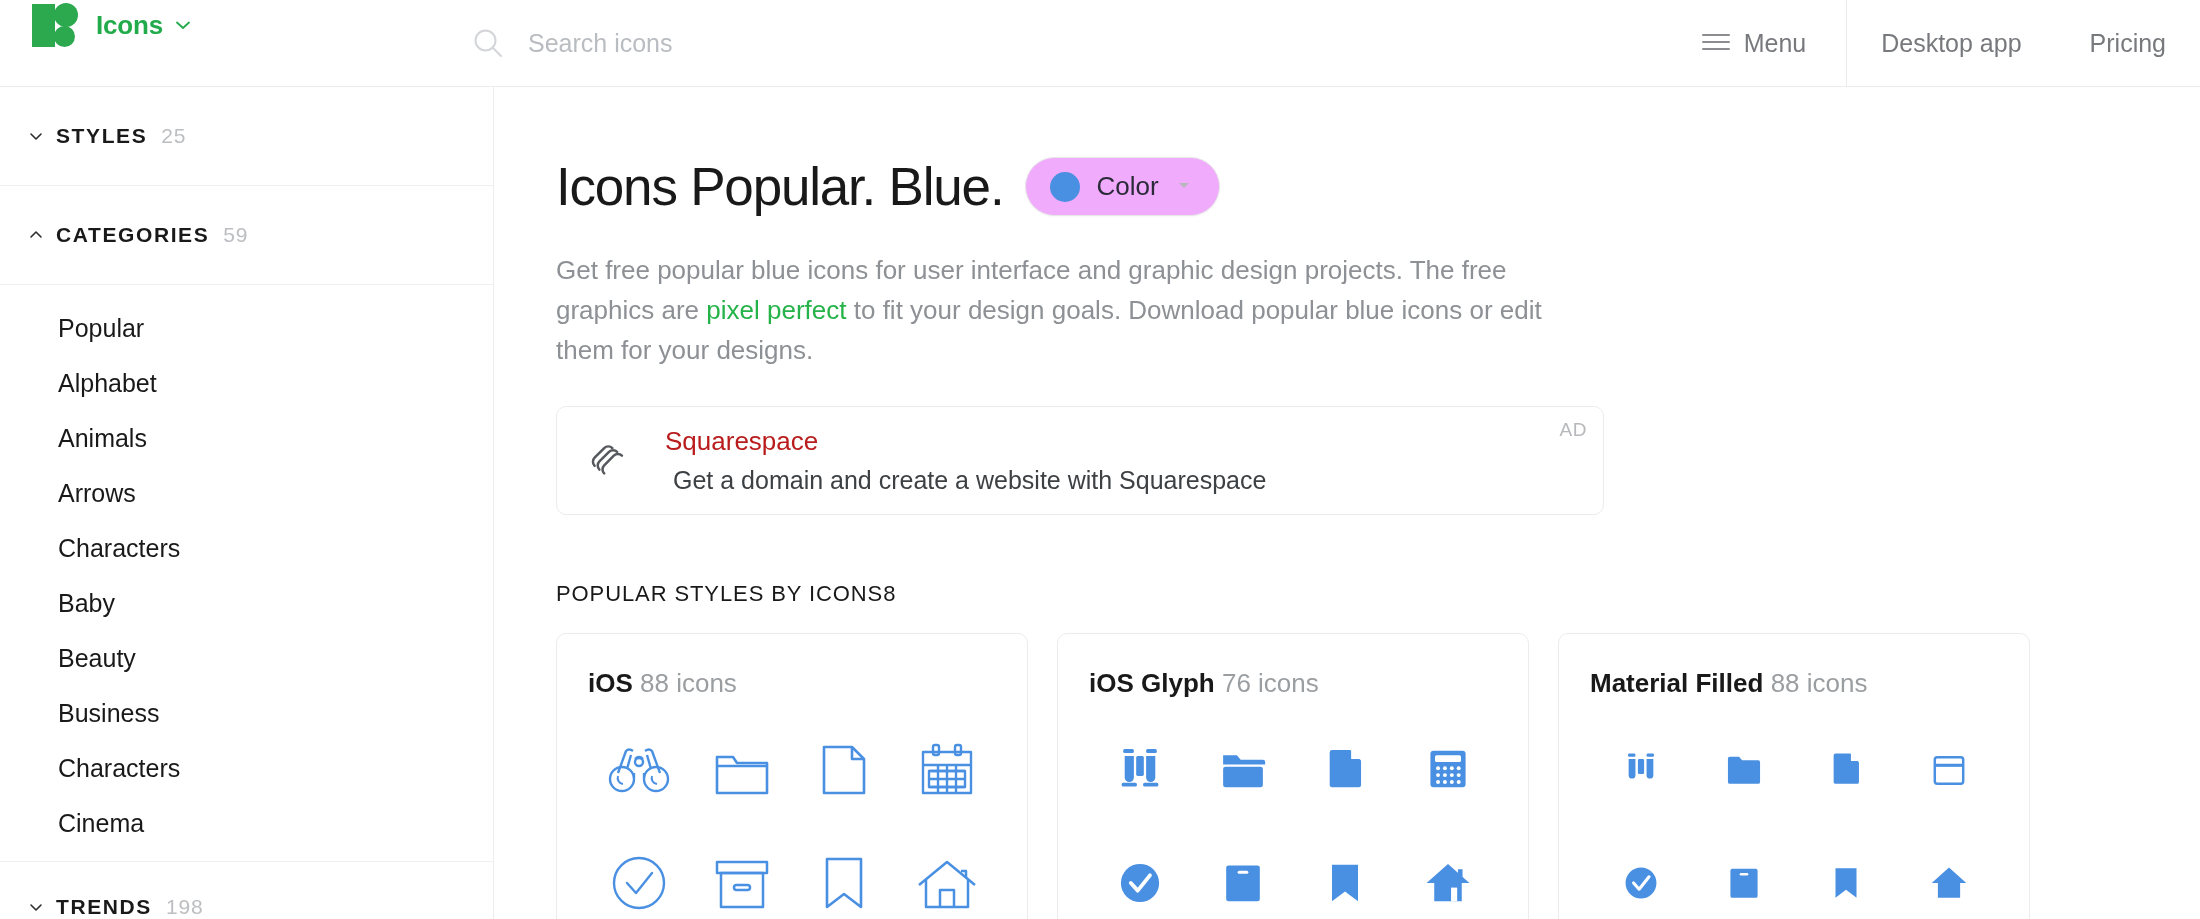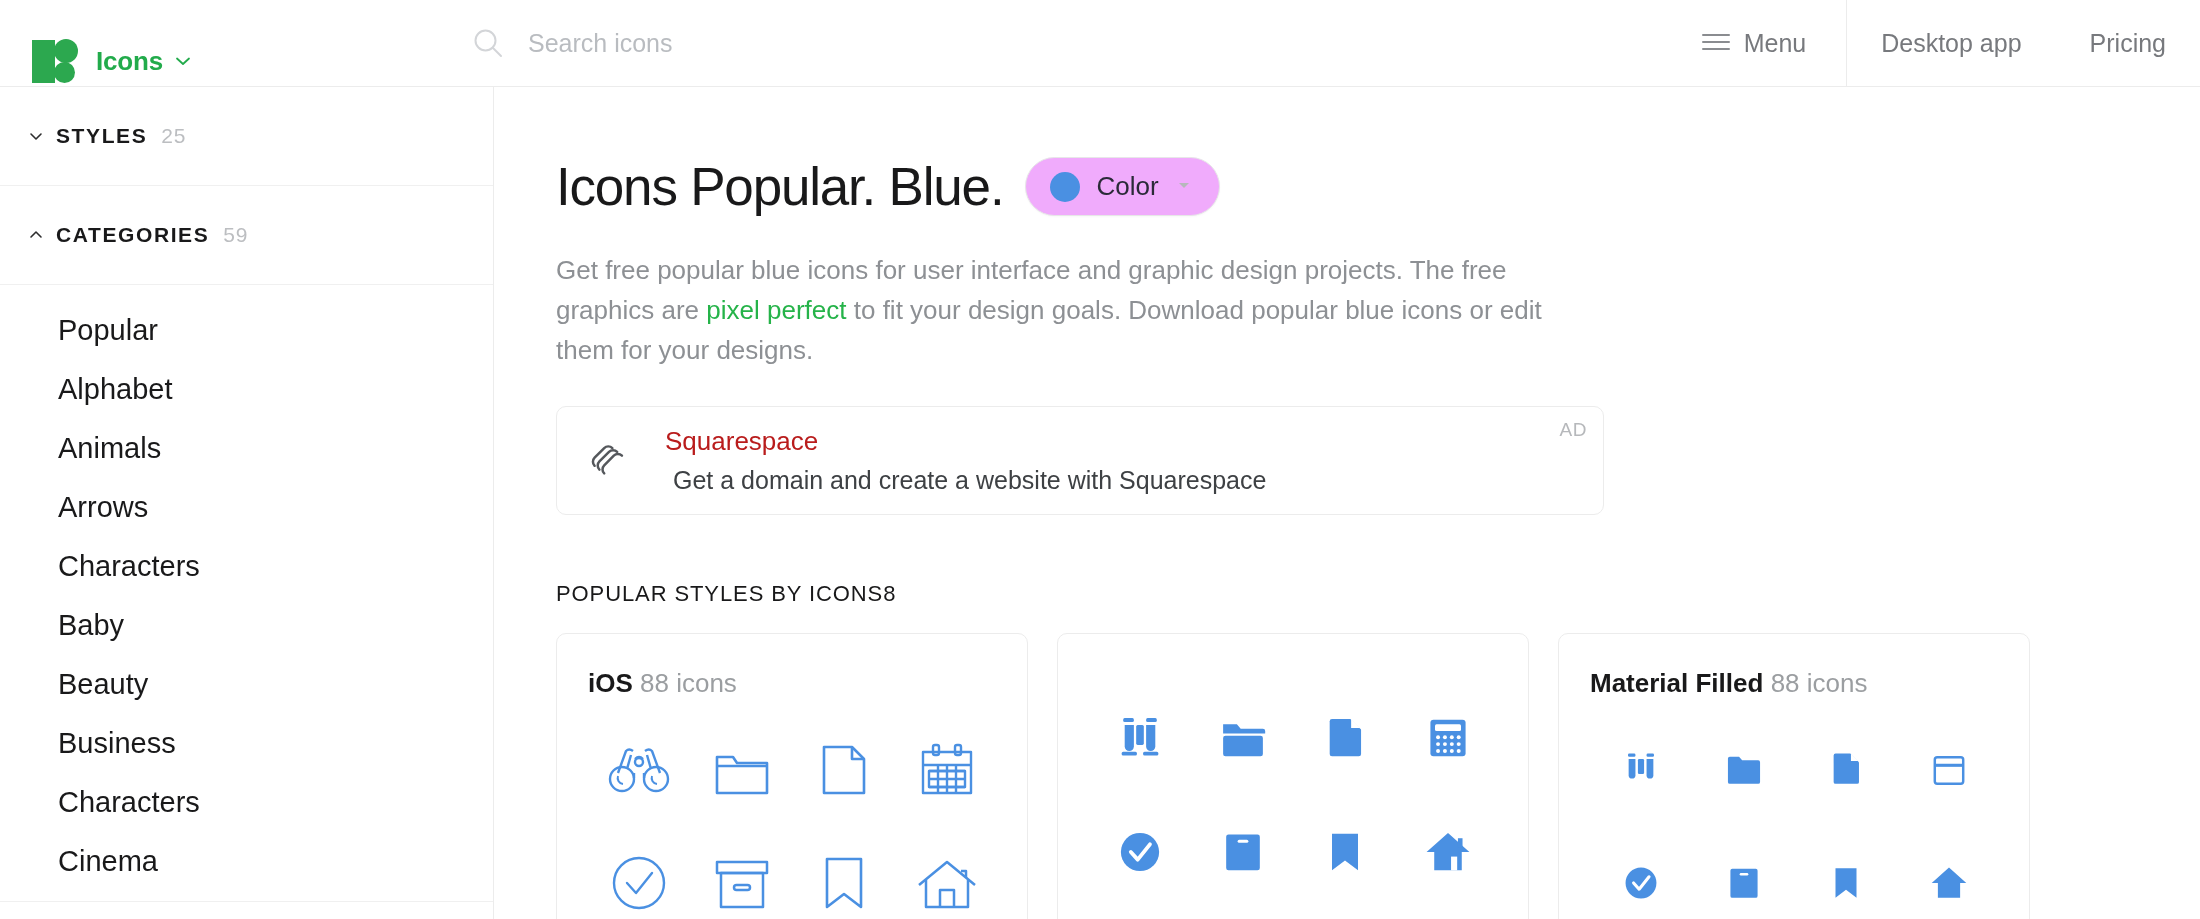--- a/index.html
+++ b/index.html
@@ -7,21 +7,21 @@
     width: 2200px; height: 919px;
     background: #ffffff;
     font-family: "Liberation Sans", sans-serif;
     overflow: hidden;
   }
   .page { width: 2200px; height: 919px; position: relative; background:#fff; }
 
   
   .header {
     height: 87px; width: 2200px;
-    display: flex; align-items: flex-end;
+    display: flex; align-items: flex-start;
     border-bottom: 1px solid #ececec;
     background: #fff;
     position: relative;
   }
   .brand { display: flex; align-items: center; padding-left: 32px; width: 462px; }
   .logo-mark { width: 50px; height: 50px; position: relative; display:block; }
   .logo-rect { position: absolute; left: 0; top: 4px; width: 23px; height: 43px; background: #2ca84f; }
   .logo-c1 { position: absolute; left: 22px; top: 3px; width: 24px; height: 24px; border-radius: 50%; background: #2ca84f; }
   .logo-c2 { position: absolute; left: 22px; top: 26px; width: 21px; height: 21px; border-radius: 50%; background: #2ca84f; }
   .brand-name {
@@ -66,21 +66,21 @@
     border-bottom: 1px solid #f0f0f0;
   }
   .side-chevron { width: 28px; display:flex; align-items:center; justify-content:center; }
   .side-title {
     font-size: 21px; font-weight: 700; color: #19191a;
     letter-spacing: 1.6px; margin-left: 6px;
   }
   .side-count { font-size: 21px; color: #bcbec1; margin-left: 14px; letter-spacing: 0.8px; }
   .cat-list { padding: 16px 0 10px 0; border-bottom: 1px solid #f0f0f0; }
   .cat-item {
-    font-size: 29px; color: #19191a;
+    font-size: 25px; color: #19191a;
     padding: 13px 0 13px 58px; cursor: pointer;
   }
   .side-section-head.trends { border-bottom: none; height: 90px; }
 
   
   .main { flex: 1; padding: 70px 0 0 62px; overflow: hidden; }
   .title-row { display: flex; align-items: center; gap: 22px; }
   .page-title {
     font-size: 53px; font-weight: 400; color: #19191a;
     letter-spacing: -1.2px; line-height: 1;
@@ -335,20 +335,24 @@
                 <path d="M6 36 L34 13 L62 36"></path>
                   <path d="M13 31 v27 h42 v-27"></path>
                 <path d="M27 58 v-17 h14 v17"></path>
                   <path d="M48 22 h5 v7"></path>
               </svg>
             </div>
           </div>
         </div>
 
         <div class="style-card">
+          <div class="style-card-title">
+            <b>iOS Glyph</b>
+            <span>76 icons</span>
+          </div>
           <div class="icon-grid">
             <div class="icon-cell">
               <svg class="ic" width="52" height="52" viewBox="0 0 68 68" fill="#4a90e2">
                 <rect x="12" y="8" width="14" height="5" rx="2"></rect>
                   <rect x="42" y="8" width="14" height="5" rx="2"></rect>
                 <path d="M14 17 h12 v28 a6 6 0 0 1 -12 0 Z"></path>
                   <path d="M42 17 h12 v28 a6 6 0 0 1 -12 0 Z"></path>
                 <rect x="29" y="17" width="10" height="26" rx="2"></rect>
                 <rect x="10" y="52" width="20" height="5" rx="2"></rect>
                   <rect x="38" y="52" width="20" height="5" rx="2"></rect>

